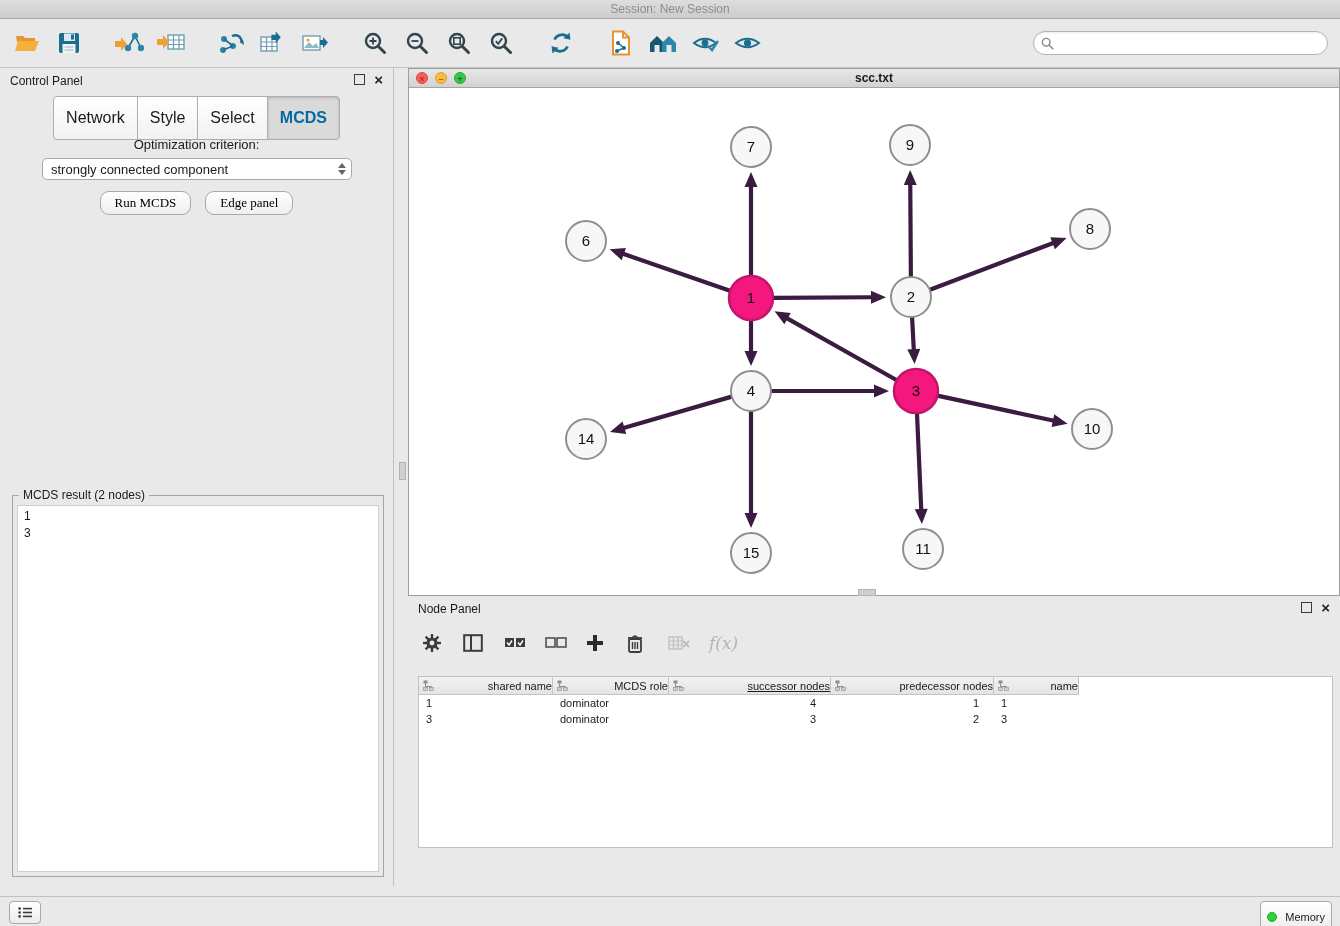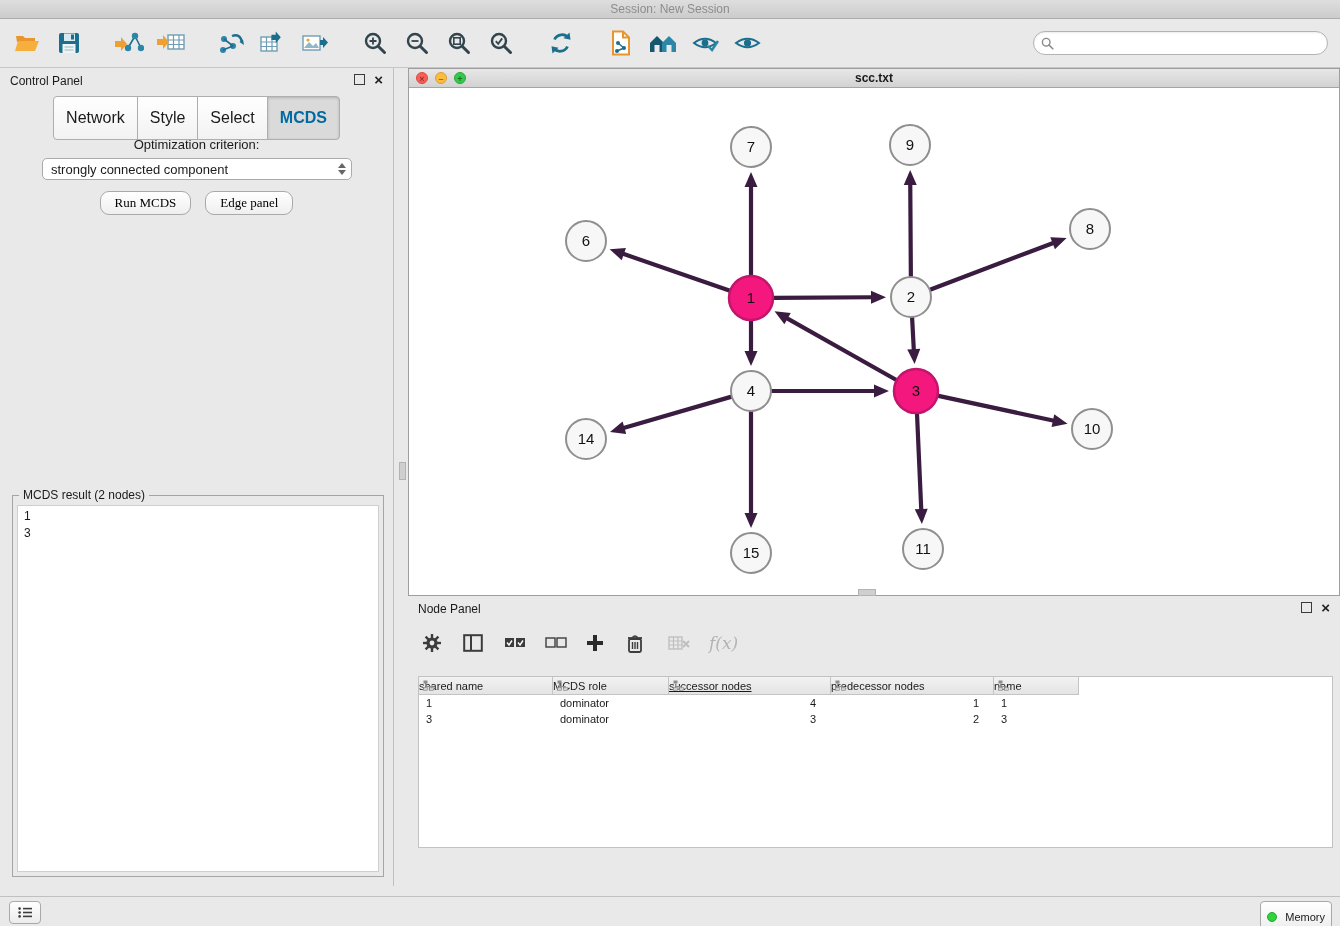--- a/index.html
+++ b/index.html
@@ -74,21 +74,21 @@
   
   .table-panel{position:absolute;left:408px;top:596px;width:932px;height:294px;background:#e9e9e9;}
   .tp-toolbar{position:absolute;left:14px;top:32px;height:30px;display:flex;align-items:center;gap:17px;}
   .tp-tool{display:flex;align-items:center;width:24px;height:24px;}
   .fx{font-family:"DejaVu Serif",serif;font-style:italic;font-size:17px;color:#b3b3b3;}
   .tp-table{position:absolute;left:10px;top:80px;width:913px;height:170px;background:#fff;
     border:1px solid #c2c2c2;overflow:hidden;}
   .thead{display:flex;}
   .th{position:relative;height:18px;background:linear-gradient(#f2f2f2,#e4e4e4);
     border-right:1px solid #c4c4c4;border-bottom:1px solid #c4c4c4;font-size:11px;
-    display:flex;align-items:center;justify-content:flex-start;box-sizing:border-box;flex:0 0 auto;}
+    display:flex;align-items:center;justify-content:flex-end;box-sizing:border-box;flex:0 0 auto;}
   .th-icon{position:absolute;left:4px;top:3px;}
   .tr{display:flex;height:16px;}
   .td{font-size:11px;line-height:16px;box-sizing:border-box;flex:0 0 auto;overflow:hidden;white-space:nowrap;}
   .td.align-left{padding-left:7px;text-align:left;}
   .td.align-right{padding-right:15px;text-align:right;}
   .tp-tabs{position:absolute;left:0;right:0;bottom:6px;}
 
   
   .statusbar{position:absolute;left:0;top:896px;width:100%;height:30px;background:#e9e9e9;
     border-top:1px solid #c0c0c0;box-sizing:border-box;}

